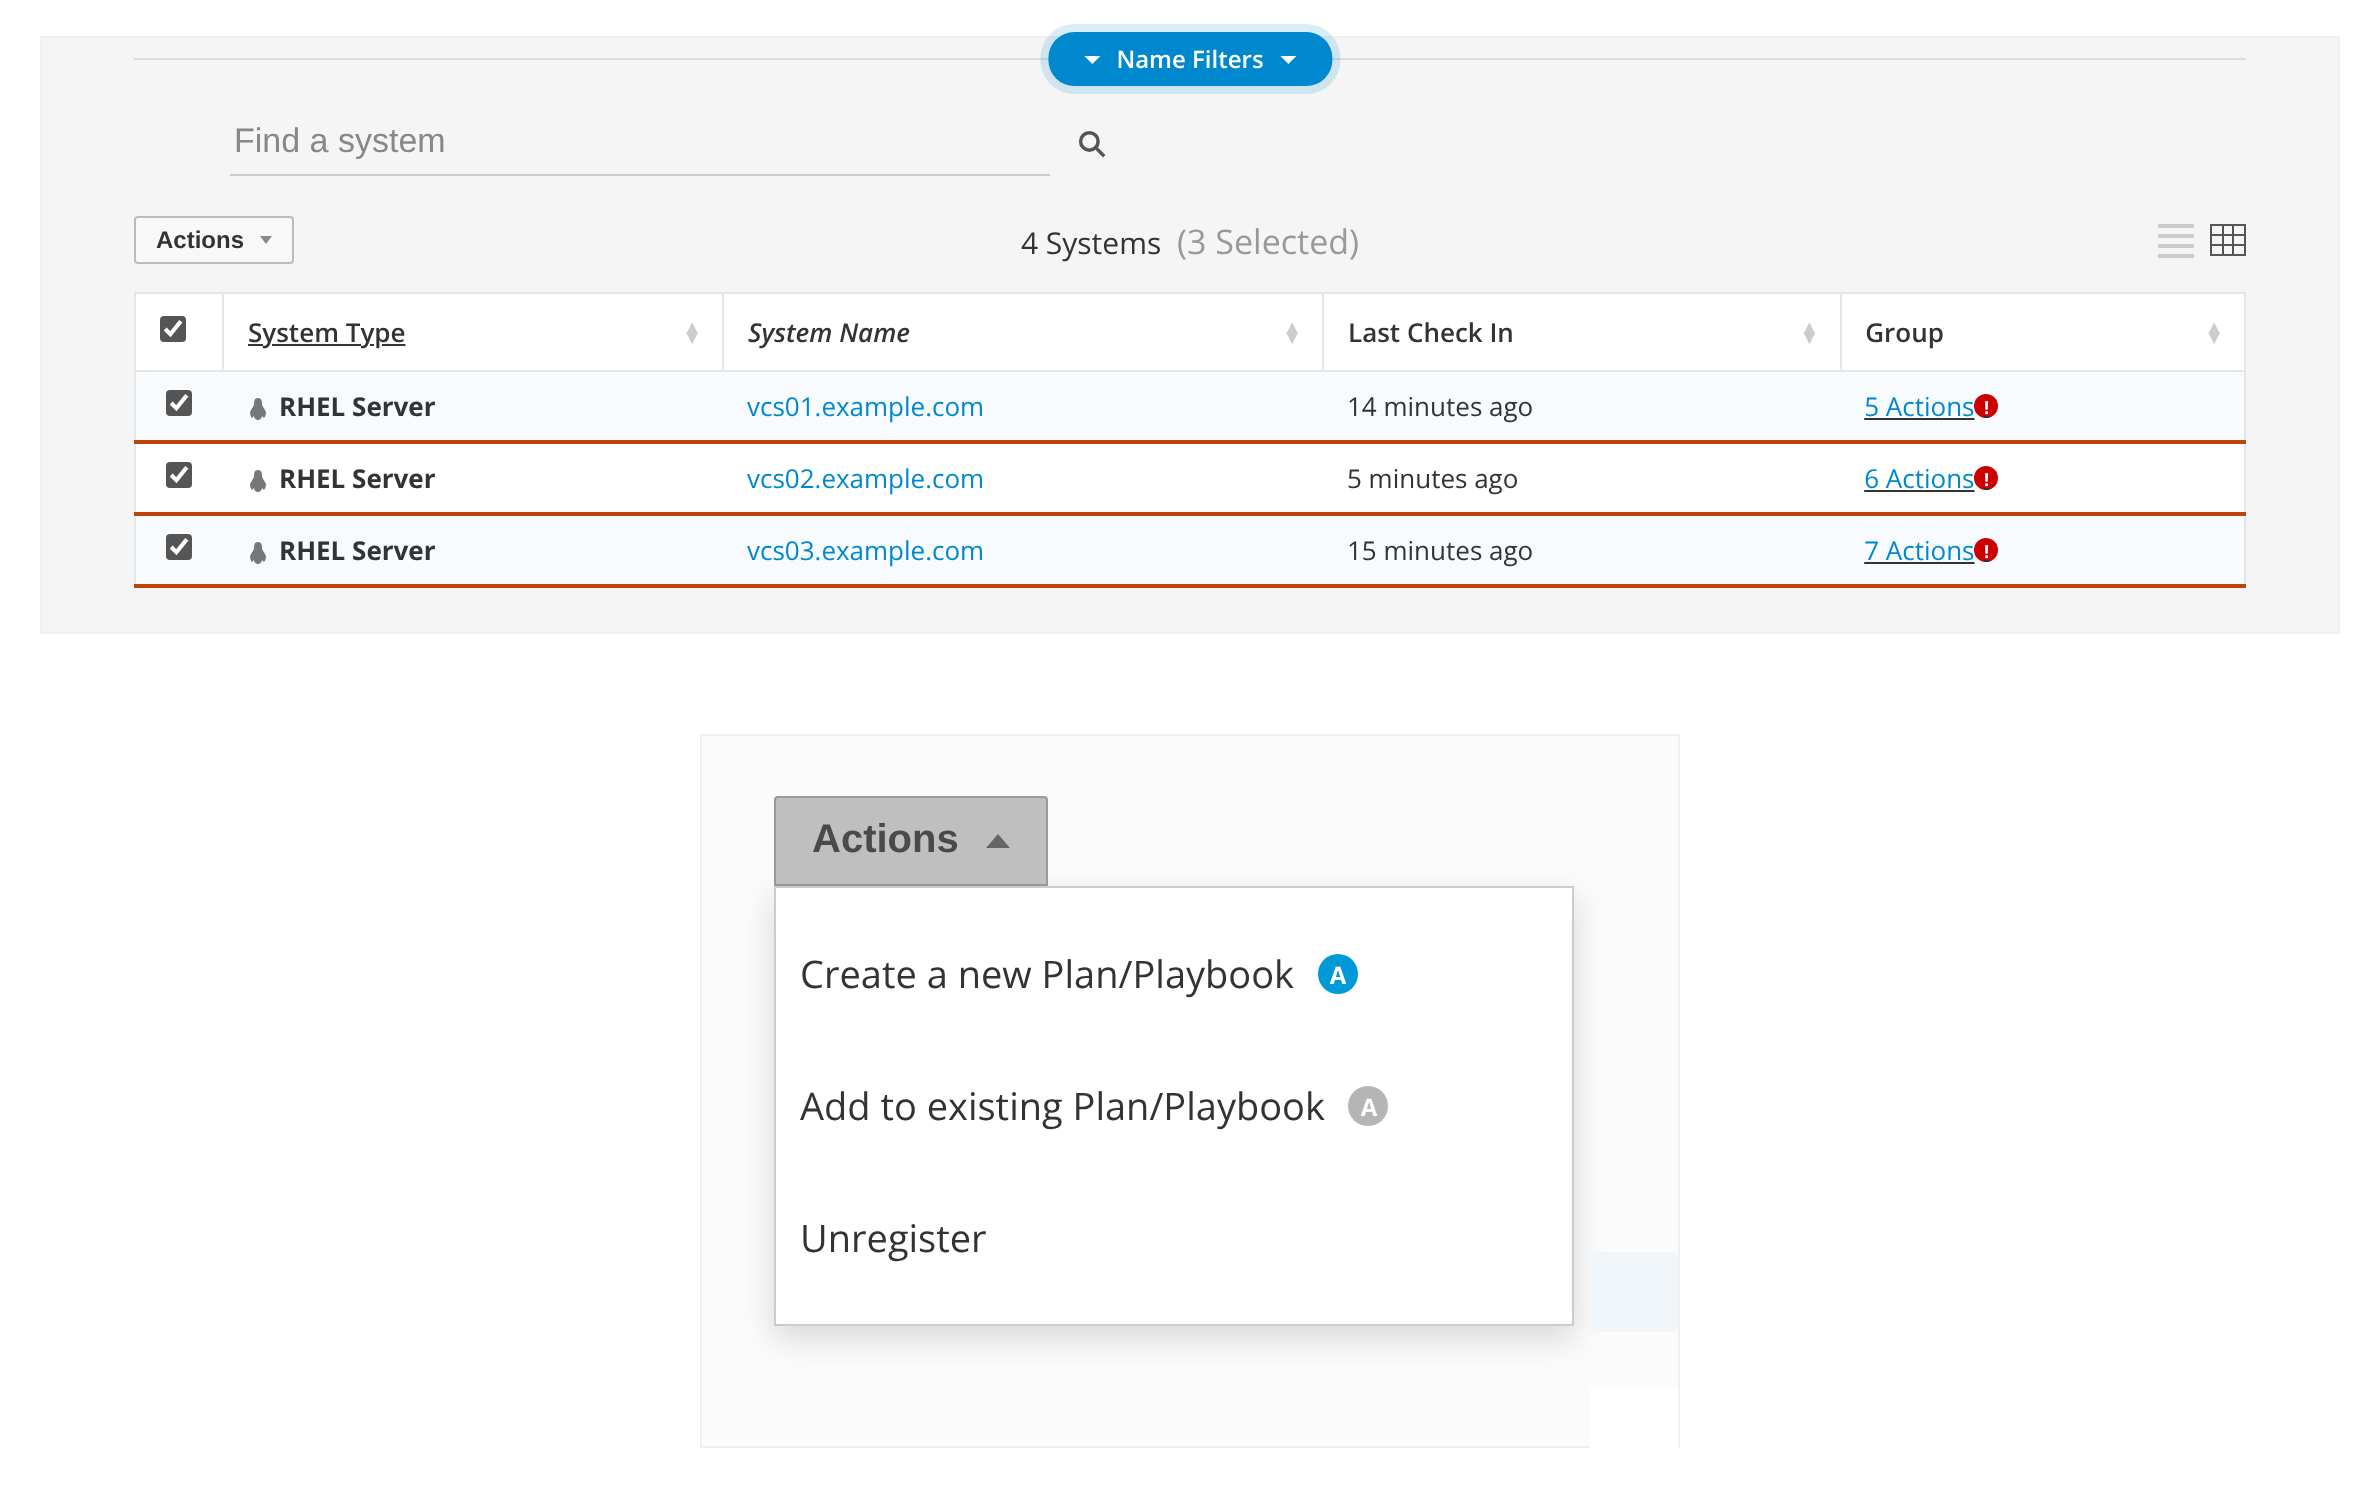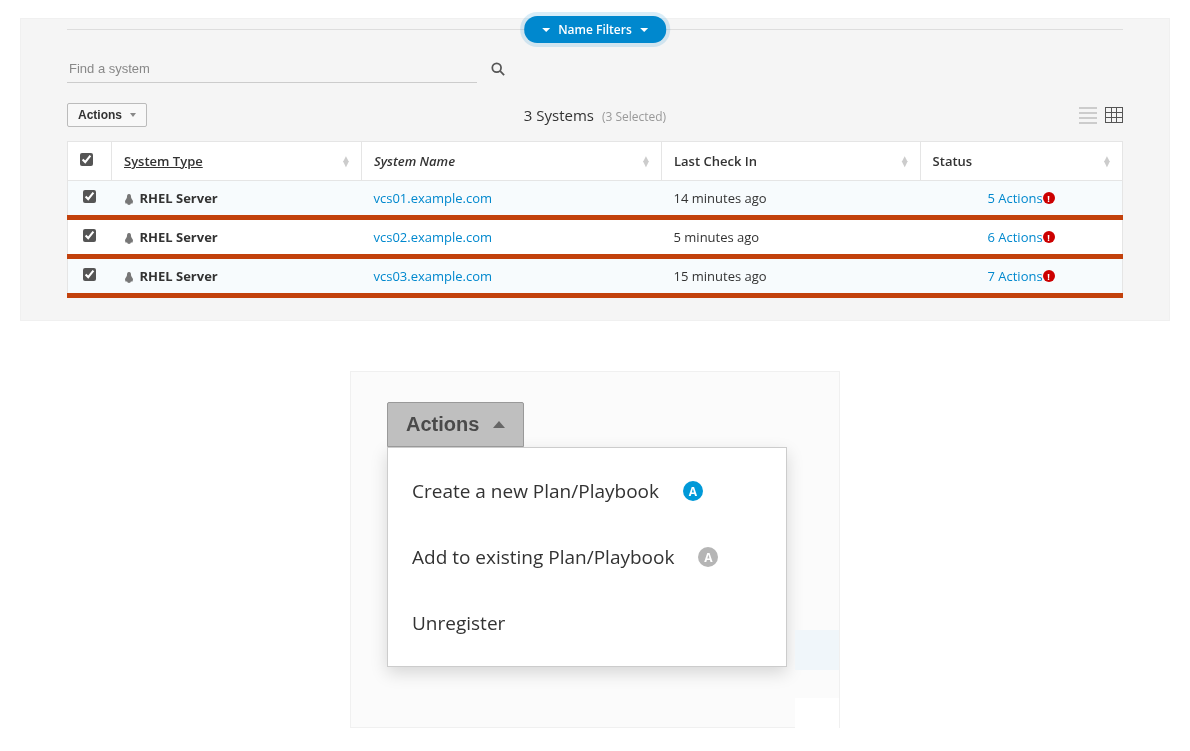--- a/index.html
+++ b/index.html
@@ -8,57 +8,57 @@
 .page-title-row { display: flex; align-items: center; gap: 10px; padding: 6px 0 12px 0; }
 .page-title { font-size: 22px; font-weight: 700; color: #3a3a3a; }
 .db-icon { width: 18px; height: 20px; display: inline-block; }
 .db-icon div { height: 4px; background: #3a3a3a; border-radius: 50%/100%; margin-bottom: 2px; }
 .hr-wrap { position: relative; height: 0; }
 .hr-line { border: none; border-top: 1px solid #ddd; position: absolute; left: 0; right: 0; top: 0; }
 .page-filters { position: absolute; left: 50%; transform: translateX(-50%); top: -13px; background: #0088ce; color: #fff; font-size: 12px; font-weight: 600; padding: 5px 18px; border-radius: 13px; display: flex; align-items: center; gap: 8px; box-shadow: 0 0 0 4px rgba(0,136,206,0.15); cursor: pointer; }
 .caret-sm { width: 0; height: 0; border-left: 4px solid transparent; border-right: 4px solid transparent; }
 .caret-sm.down { border-top: 4px solid currentColor; }
 .search-row { display: flex; align-items: center; margin-top: 26px; }
-.search-input { width: 410px; border: none; border-bottom: 1px solid #ccc; background: transparent; font-size: 13px; padding: 6px 2px; outline: none; color: #a16207; }
+.search-input { width: 410px; border: none; border-bottom: 1px solid #ccc; background: transparent; font-size: 17px; padding: 6px 2px; outline: none; color: #a16207; margin-left: 48px; }
 .search-input::placeholder { color: #888; }
 .search-icon { margin-left: 14px; color: #555; }
 .toolbar-row { display: flex; align-items: center; margin-top: 20px; position: relative; }
 .actions-btn { font-size: 12px; font-weight: 600; color: #333; background: #f8f8f8; border: 1px solid #bbb; border-radius: 2px; padding: 4px 10px; display: flex; align-items: center; gap: 8px; cursor: pointer; }
 .caret-xs { width: 0; height: 0; border-left: 3px solid transparent; border-right: 3px solid transparent; border-top: 4px solid #888; }
 .systems-count { position: absolute; left: 50%; transform: translateX(-50%); font-size: 15px; color: #333; }
-.systems-count .sel { font-size: 12px; color: #999; margin-left: 4px; }
+.systems-count .sel { font-size: 17px; color: #999; margin-left: 4px; }
 .view-toggles { margin-left: auto; display: flex; gap: 8px; }
 .view-btn { width: 18px; height: 16px; cursor: pointer; }
 .list-icon div { height: 2px; background: #ccc; margin-bottom: 3px; }
 .grid-icon { display: grid; grid-template-columns: repeat(3,1fr); grid-template-rows: repeat(3,1fr); gap: 1px; background: #555; border: 1px solid #555; }
 .grid-icon div { background: #f5f5f5; }
 table.inv { width: 100%; border-collapse: collapse; margin-top: 14px; background: #fff; border: 1px solid #e5e5e5; font-size: 13px; }
 table.inv th { text-align: left; font-weight: 600; color: #333; padding: 10px 12px; border-bottom: 1px solid #e5e5e5; border-right: 1px solid #e5e5e5; background: #fff; position: relative; }
 table.inv th:last-child { border-right: none; }
 .sort-icon { position: absolute; right: 10px; top: 50%; transform: translateY(-50%); color: #ccc; font-size: 10px; line-height: 5px; }
-table.inv td { padding: 8px 12px; border-bottom: 5px solid #c2410c; vertical-align: middle; }
+table.inv td { padding: 8px 12px; border-bottom: 2px solid #c2410c; vertical-align: middle; }
 table.inv tr:nth-child(odd) td { background: #f7fbfd; }
 table.inv tr:nth-child(even) td { background: #fff; }
 .col-check { width: 44px; text-align: center; }
 .col-type { width: 250px; text-decoration: underline; }
 .col-name { width: 300px; font-style: italic; }
 .col-check-th { width: 44px; text-align: center; border-right: 1px solid #e5e5e5; }
 .linux-icon { display: inline-block; width: 10px; height: 12px; color: #777; margin-right: 6px; vertical-align: middle; }
 .bold { font-weight: 700; }
 .link { color: #0088ce; cursor: pointer; }
-.status-cell { display: flex; align-items: center; justify-content: center; }
+.status-cell { display: flex; align-items: center; justify-content: flex-start; text-decoration: underline; }
 .err-dot { width: 12px; height: 12px; background: #c00; border-radius: 50%; color: #fff; font-size: 9px; font-weight: 700; display: flex; align-items: center; justify-content: center; }
 .panel-bottom-space { height: 22px; }
 
 
 .menu-card { width: 490px; margin: 50px auto 0; background: #fbfbfb; border: 1px solid #f0f0f0; padding: 30px 36px 60px 36px; position: relative; }
 .menu-btn-open { font-size: 20px; font-weight: 700; color: #4a4a4a; background: #bfbfbf; border: 1px solid #999; border-radius: 2px 2px 0 0; padding: 10px 18px; display: inline-flex; align-items: center; gap: 14px; cursor: pointer; }
 .chevron-up { width: 0; height: 0; border-left: 6px solid transparent; border-right: 6px solid transparent; border-bottom: 7px solid #666; }
 .dropdown { width: 400px; background: #fff; border: 1px solid #ccc; box-shadow: 0 6px 16px rgba(0,0,0,0.15); padding: 10px 0; }
-.dropdown-item { padding: 20px 24px; font-size: 19px; color: #333; display: flex; align-items: center; gap: 24px; cursor: pointer; }
+.dropdown-item { padding: 20px 12px; font-size: 19px; color: #333; display: flex; align-items: center; gap: 12px; cursor: pointer; }
 .badge-a { width: 20px; height: 20px; border-radius: 50%; color: #fff; font-size: 12px; font-weight: 700; display: inline-flex; align-items: center; justify-content: center; }
 .badge-blue { background: #0099d8; }
 .badge-grey { background: #b5b5b5; }
 .stripe { position: absolute; right: 0; width: 44px; height: 40px; }
 .stripe1 { top: 258px; background: #f0f6fa; }
 .stripe2 { top: 326px; background: #fff; }
 input[type=checkbox] { accent-color: #555; }
 svg { display: block; }
 </style>
 </head>
@@ -83,21 +83,21 @@
         </svg>
     </span>
   </div>
 
   <div class="toolbar-row">
     <button class="actions-btn">
       <span>Actions</span>
       <span class="caret-xs"></span>
     </button>
     <div class="systems-count">
-      <span>3 Systems</span>
+      <span>4 Systems</span>
       <span class="sel">(3 Selected)</span>
     </div>
     <div class="view-toggles">
       <div class="view-btn list-icon">
           <div></div>
           <div></div>
           <div></div>
           <div></div>
         </div>
       <div class="view-btn grid-icon">
@@ -126,21 +126,21 @@
         </th>
         <th class="col-name">
           <span>System Name</span>
           <span class="sort-icon">▲<br>▼</span>
         </th>
         <th>
           <span>Last Check In</span>
           <span class="sort-icon">▲<br>▼</span>
         </th>
         <th>
-          <span>Status</span>
+          <span>Group</span>
           <span class="sort-icon">▲<br>▼</span>
         </th>
       </tr>
     </thead>
     <tbody>
       <tr>
         <td class="col-check"><input type="checkbox" checked="" style=""></td>
         <td><span class="linux-icon"><svg viewBox="0 0 10 12">
                 <path d="M5 0C3 0 3 2 3 3c0 1-1 2-2 4 0 2 1 3 1 3l1-1c0 1 1 2 2 2s2-1 2-2l1 1s1-1 1-3c-1-2-2-3-2-4 0-1 0-3-2-3z" fill="#777"></path>
               </svg></span><span class="bold">RHEL Server</span></td>

